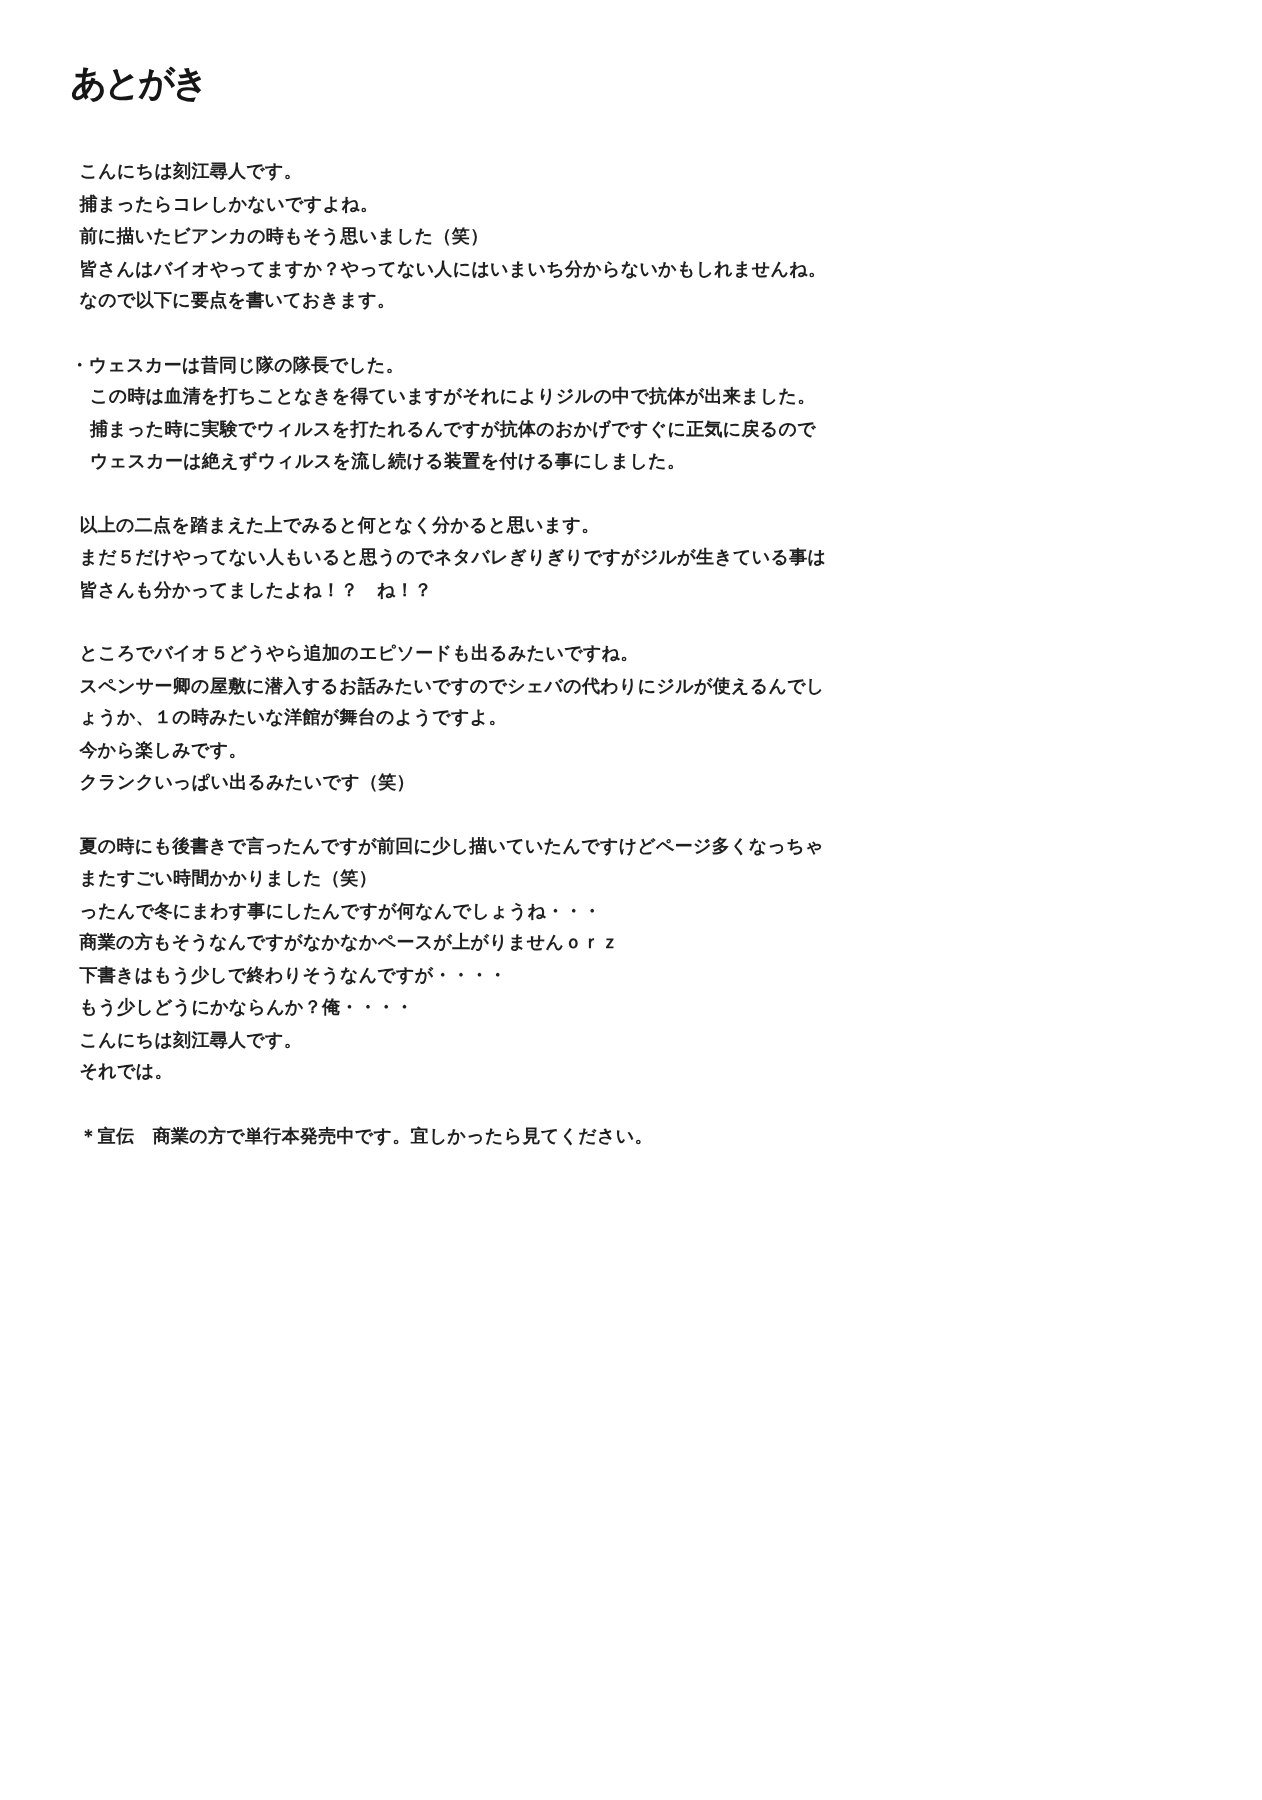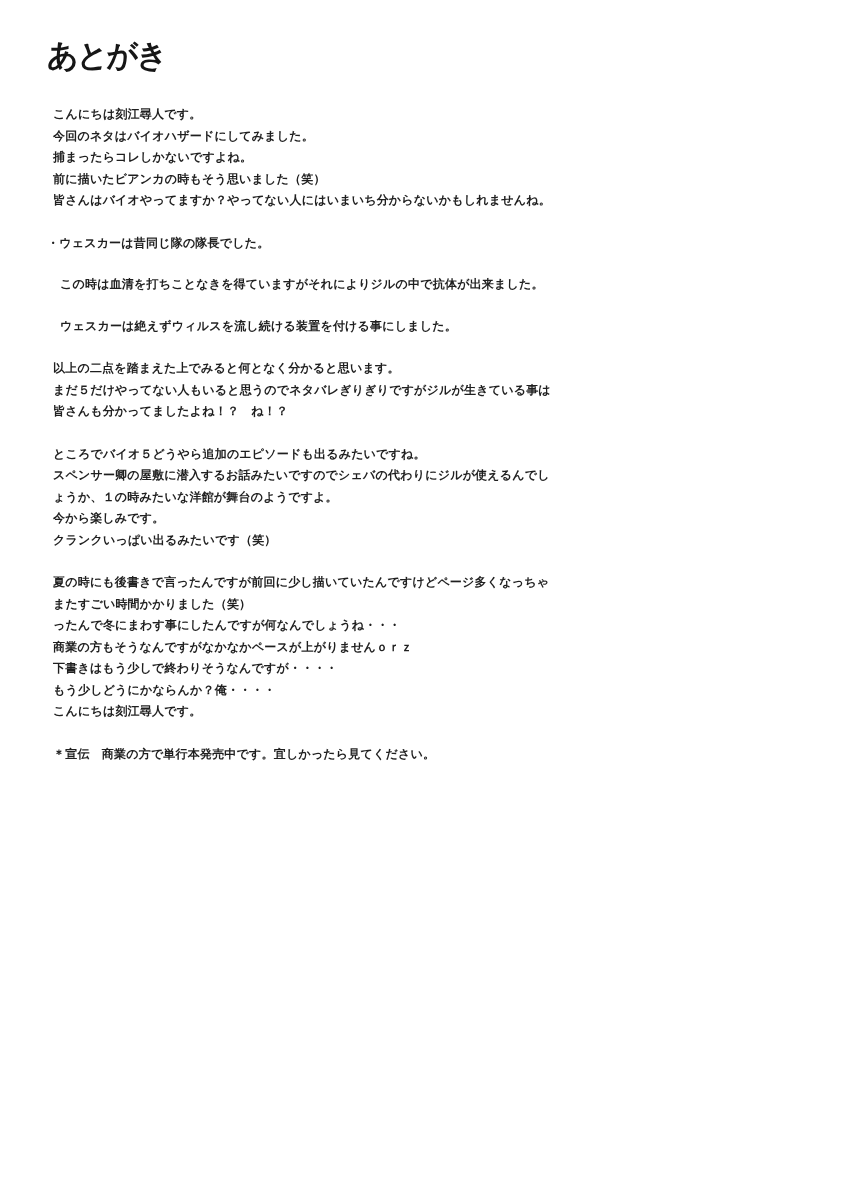--- a/index.html
+++ b/index.html
@@ -18,21 +18,21 @@
     color: #1b1b1b;
   }
   .content {
     position: absolute;
     top: 34px;
     left: 53px;
     right: 28px;
   }
   .title {
     margin: 0 0 26px -6px;
-    font-size: 31px;
+    font-size: 24px;
     line-height: 44px;
     font-weight: 700;
     letter-spacing: -2px;
     color: #161616;
     font-family: Liberation Serif, serif;
   }
   .para {
     margin: 0 0 21px 0;
   }
   .line {
@@ -41,42 +41,42 @@
     font-weight: 600;
     letter-spacing: 0.2px;
     white-space: pre;
     color: #1f1f1f;
   }
   .line.bullet {
     margin-left: -6px;
   }
   .line.ind {
     margin-left: 7px;
-    margin-top: 20px;
   }
 </style>
 </head>
 <body>
 
 <div class="page">
   <div class="content">
 
     <h1 class="title">あとがき</h1>
 
     <div class="para">
       <div class="line">こんにちは刻江尋人です。</div>
-      <div class="line">今回のネタはバイオハザードにしてみました。</div>
       <div class="line">捕まったらコレしかないですよね。</div>
       <div class="line">前に描いたビアンカの時もそう思いました（笑）</div>
       <div class="line">皆さんはバイオやってますか？やってない人にはいまいち分からないかもしれませんね。</div>
+      <div class="line">なので以下に要点を書いておきます。</div>
     </div>
 
     <div class="para">
       <div class="line bullet">・ウェスカーは昔同じ隊の隊長でした。</div>
       <div class="line ind">この時は血清を打ちことなきを得ていますがそれによりジルの中で抗体が出来ました。</div>
+      <div class="line ind">捕まった時に実験でウィルスを打たれるんですが抗体のおかげですぐに正気に戻るので</div>
       <div class="line ind">ウェスカーは絶えずウィルスを流し続ける装置を付ける事にしました。</div>
     </div>
 
     <div class="para">
       <div class="line">以上の二点を踏まえた上でみると何となく分かると思います。</div>
       <div class="line">まだ５だけやってない人もいると思うのでネタバレぎりぎりですがジルが生きている事は</div>
       <div class="line">皆さんも分かってましたよね！？　ね！？</div>
     </div>
 
     <div class="para">
@@ -88,20 +88,21 @@
     </div>
 
     <div class="para">
       <div class="line">夏の時にも後書きで言ったんですが前回に少し描いていたんですけどページ多くなっちゃ</div>
       <div class="line">またすごい時間かかりました（笑）</div>
       <div class="line">ったんで冬にまわす事にしたんですが何なんでしょうね・・・</div>
       <div class="line">商業の方もそうなんですがなかなかペースが上がりませんｏｒｚ</div>
       <div class="line">下書きはもう少しで終わりそうなんですが・・・・</div>
       <div class="line">もう少しどうにかならんか？俺・・・・</div>
       <div class="line">こんにちは刻江尋人です。</div>
+      <div class="line">それでは。</div>
     </div>
 
     <div class="para">
       <div class="line">＊宣伝　商業の方で単行本発売中です。宜しかったら見てください。</div>
     </div>
 
   </div>
 </div>
 
 </body></html>

